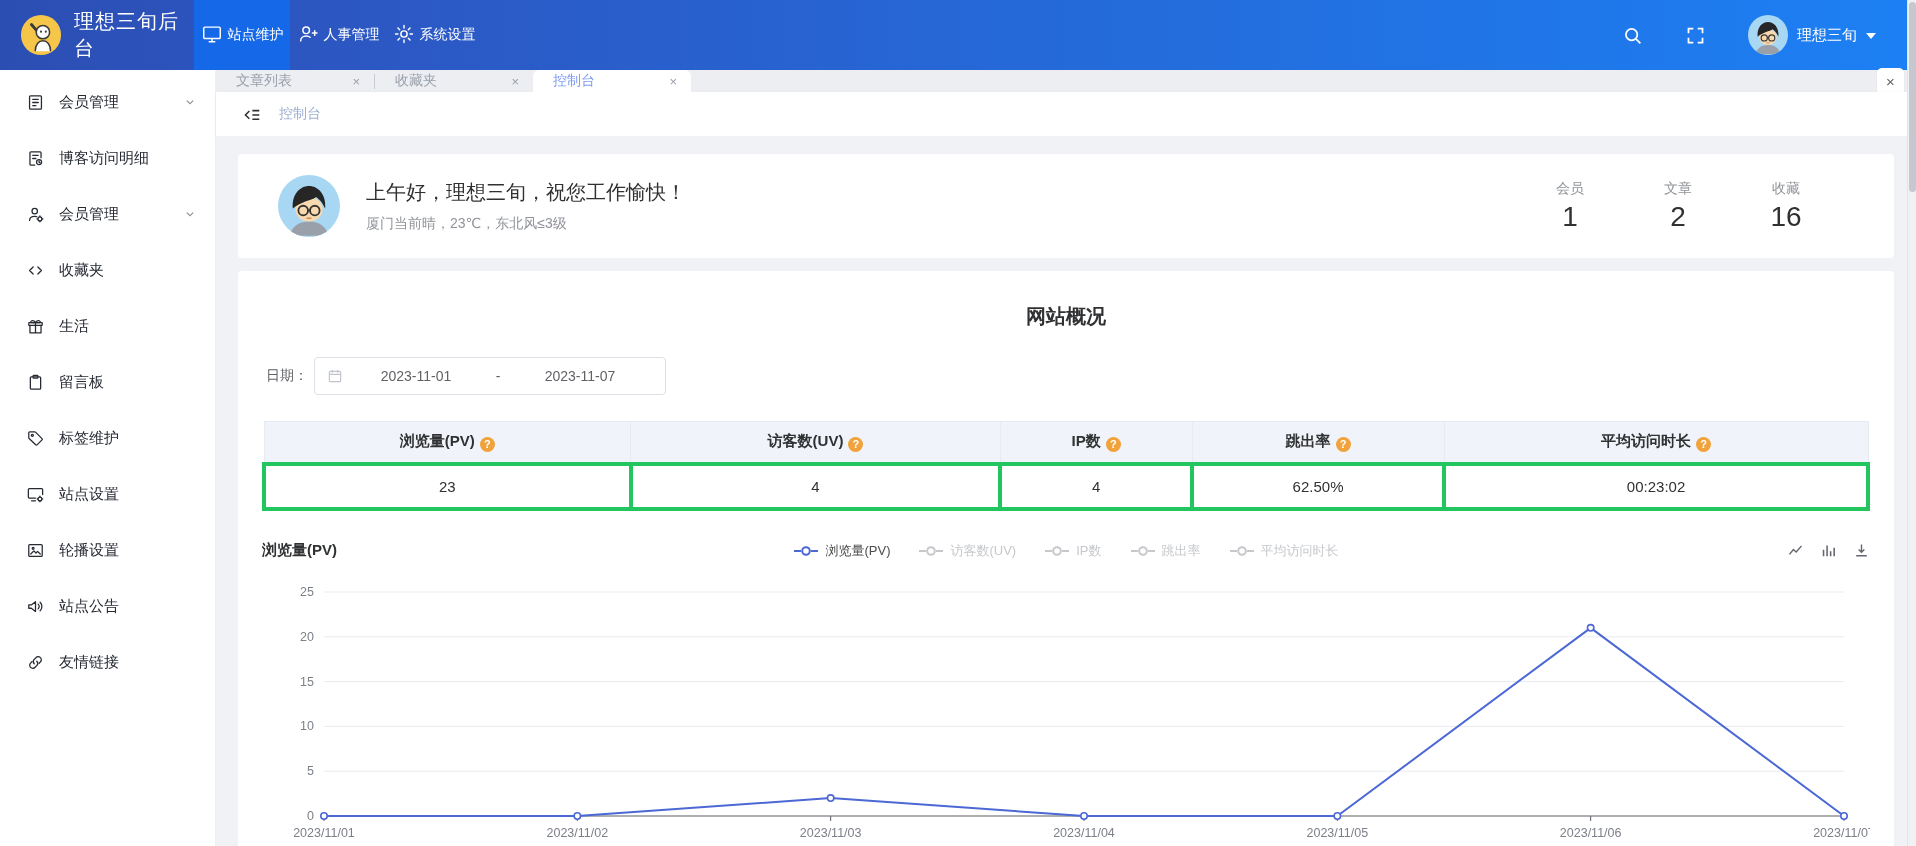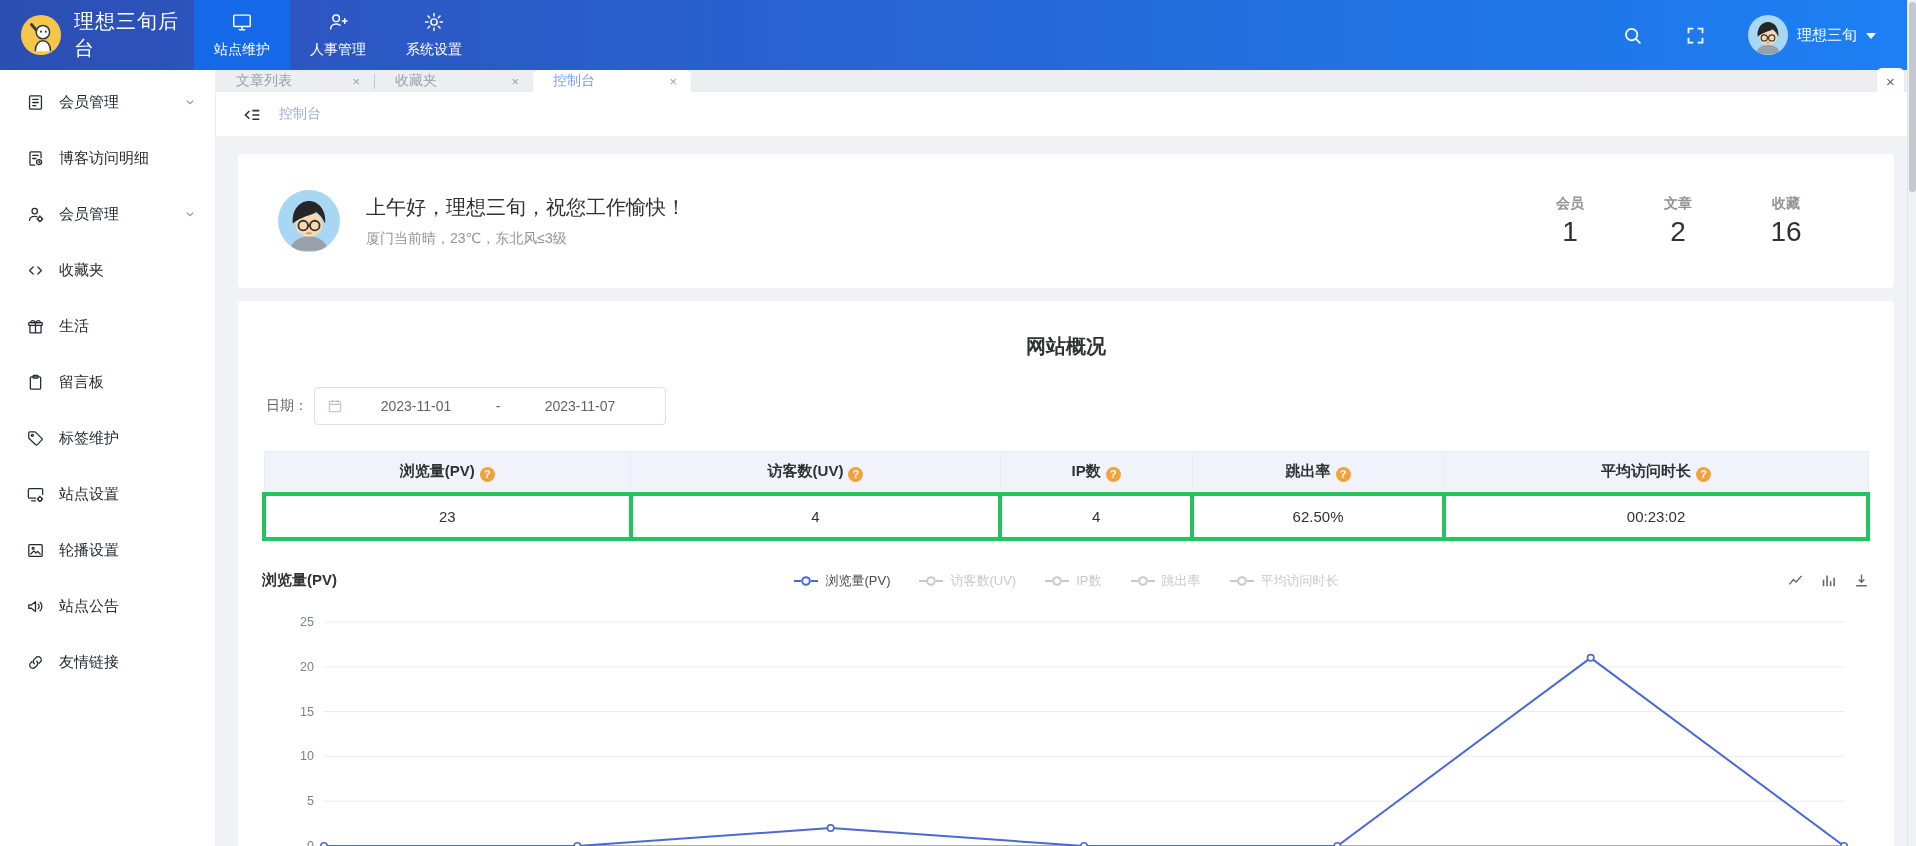--- a/index.html
+++ b/index.html
@@ -5,21 +5,21 @@
   * { margin:0; padding:0; box-sizing:border-box; }
   html,body { width:1916px; height:846px; overflow:hidden; }
   body { font-family:"Liberation Sans","DejaVu Sans",sans-serif; background:#f0f2f5; color:#303133; position:relative; }
 
   
   .topbar { height:70px; display:flex; align-items:stretch; background:linear-gradient(90deg,#2b4eb2 0%,#2d55c0 14%,#1c80f4 100%); color:#fff; }
   .logo-area { width:194px; display:flex; align-items:center; gap:12px; padding-left:20px; }
   .logo-badge { width:42px; height:42px; flex:0 0 auto; }
   .app-title { font-size:20px; letter-spacing:1px; }
   .topnav { display:flex; }
-  .nav-item { width:96px; display:flex; flex-direction:column; align-items:center; justify-content:center; gap:5px; font-size:14px; cursor:pointer; }
+  .nav-item { width:96px; display:flex; flex-direction:row; align-items:center; justify-content:center; gap:5px; font-size:14px; cursor:pointer; }
   .nav-item.active { background:#1569e8; }
   .nav-item svg { width:22px; height:22px; }
   .topbar-right { margin-left:auto; display:flex; align-items:center; gap:42px; padding-right:40px; }
   .tb-icon { width:21px; height:21px; color:#fff; cursor:pointer; }
   .userchip { display:flex; align-items:center; gap:9px; cursor:pointer; }
   .userchip .avatar { width:40px; height:40px; }
   .username { font-size:15px; }
   .caret { width:0; height:0; border-left:5px solid transparent; border-right:5px solid transparent; border-top:6px solid #fff; margin-top:2px; }
 
   
@@ -41,28 +41,28 @@
 
   
   .crumb-row { height:44px; background:#fff; display:flex; align-items:center; gap:18px; padding-left:26px; box-shadow:0 1px 4px rgba(0,0,0,.04); }
   .collapse-btn { width:19px; height:19px; color:#303133; cursor:pointer; }
   .crumb-current { font-size:14px; color:#9db0d0; }
 
   
   .content { flex:1; background:#f0f2f5; padding:18px 22px; display:flex; flex-direction:column; gap:13px; overflow:hidden; }
   .card { background:#fff; border-radius:4px; }
 
-  .greeting-card { padding:36px 40px; display:flex; align-items:center; }
+  .greeting-card { padding:21px 40px; display:flex; align-items:center; }
   .greet-avatar { width:62px; height:62px; flex:0 0 auto; }
   .greet-texts { margin-left:26px; }
   .greet-title { font-size:20px; font-weight:400; color:#303133; }
   .greet-sub { font-size:14px; color:#909399; margin-top:9px; }
   .greet-stats { margin-left:auto; display:flex; gap:64px; padding-right:46px; }
   .stat { text-align:center; min-width:44px; }
-  .stat-label { font-size:14px; color:#909399;font-weight:bold; }
+  .stat-label { font-size:14px; color:#909399; }
   .stat-value { font-size:28px; color:#303133; margin-top:3px; }
 
   .overview-card { padding:26px 24px 30px; flex:1; }
   .overview-title { text-align:center; font-size:20px; font-weight:bold; color:#303133; margin:6px 0 27px; }
   .date-row { display:flex; align-items:center; margin:0 0 26px 4px; font-size:14px; color:#606266; }
   .date-input { display:flex; align-items:center; width:352px; height:38px; border:1px solid #dcdfe6; border-radius:4px; margin-left:6px; padding:0 12px; color:#606266; cursor:pointer; background:#fff; }
   .date-input svg { width:16px; height:16px; color:#c0c4cc; flex:0 0 auto; }
   .date-input span { flex:1; text-align:center; font-size:14px; }
   .date-dash { flex:0 0 18px !important; }
 

